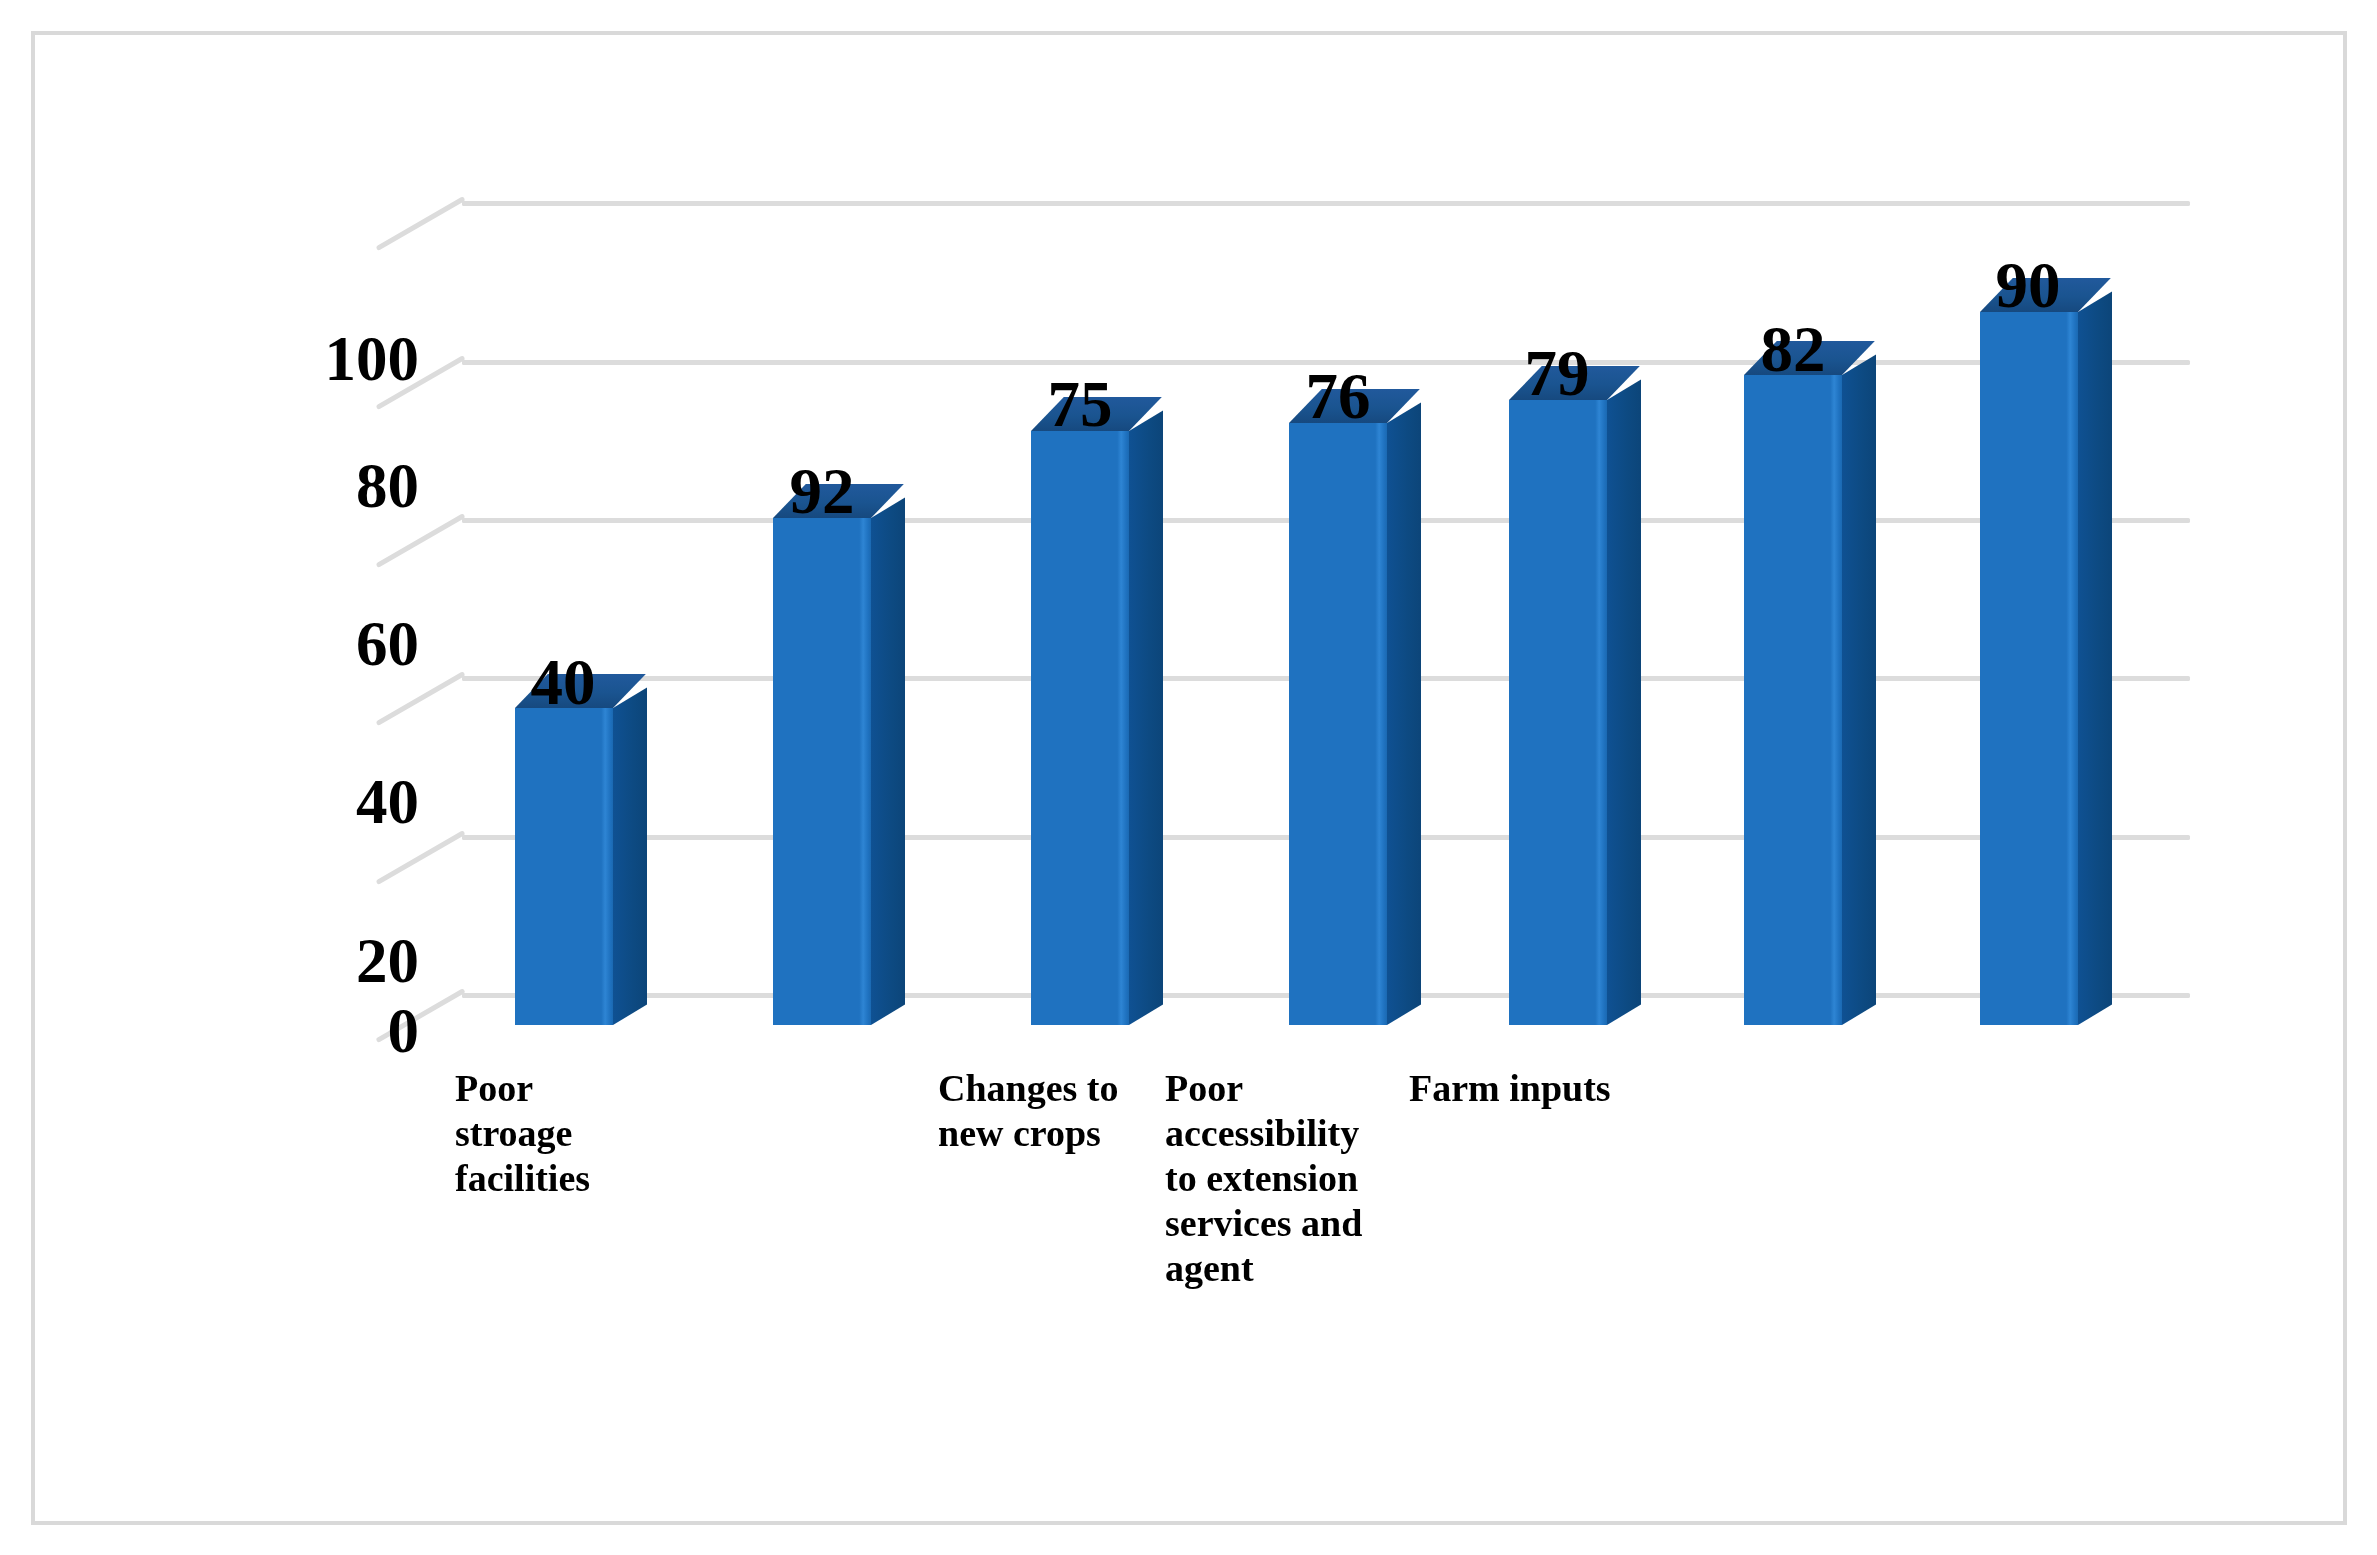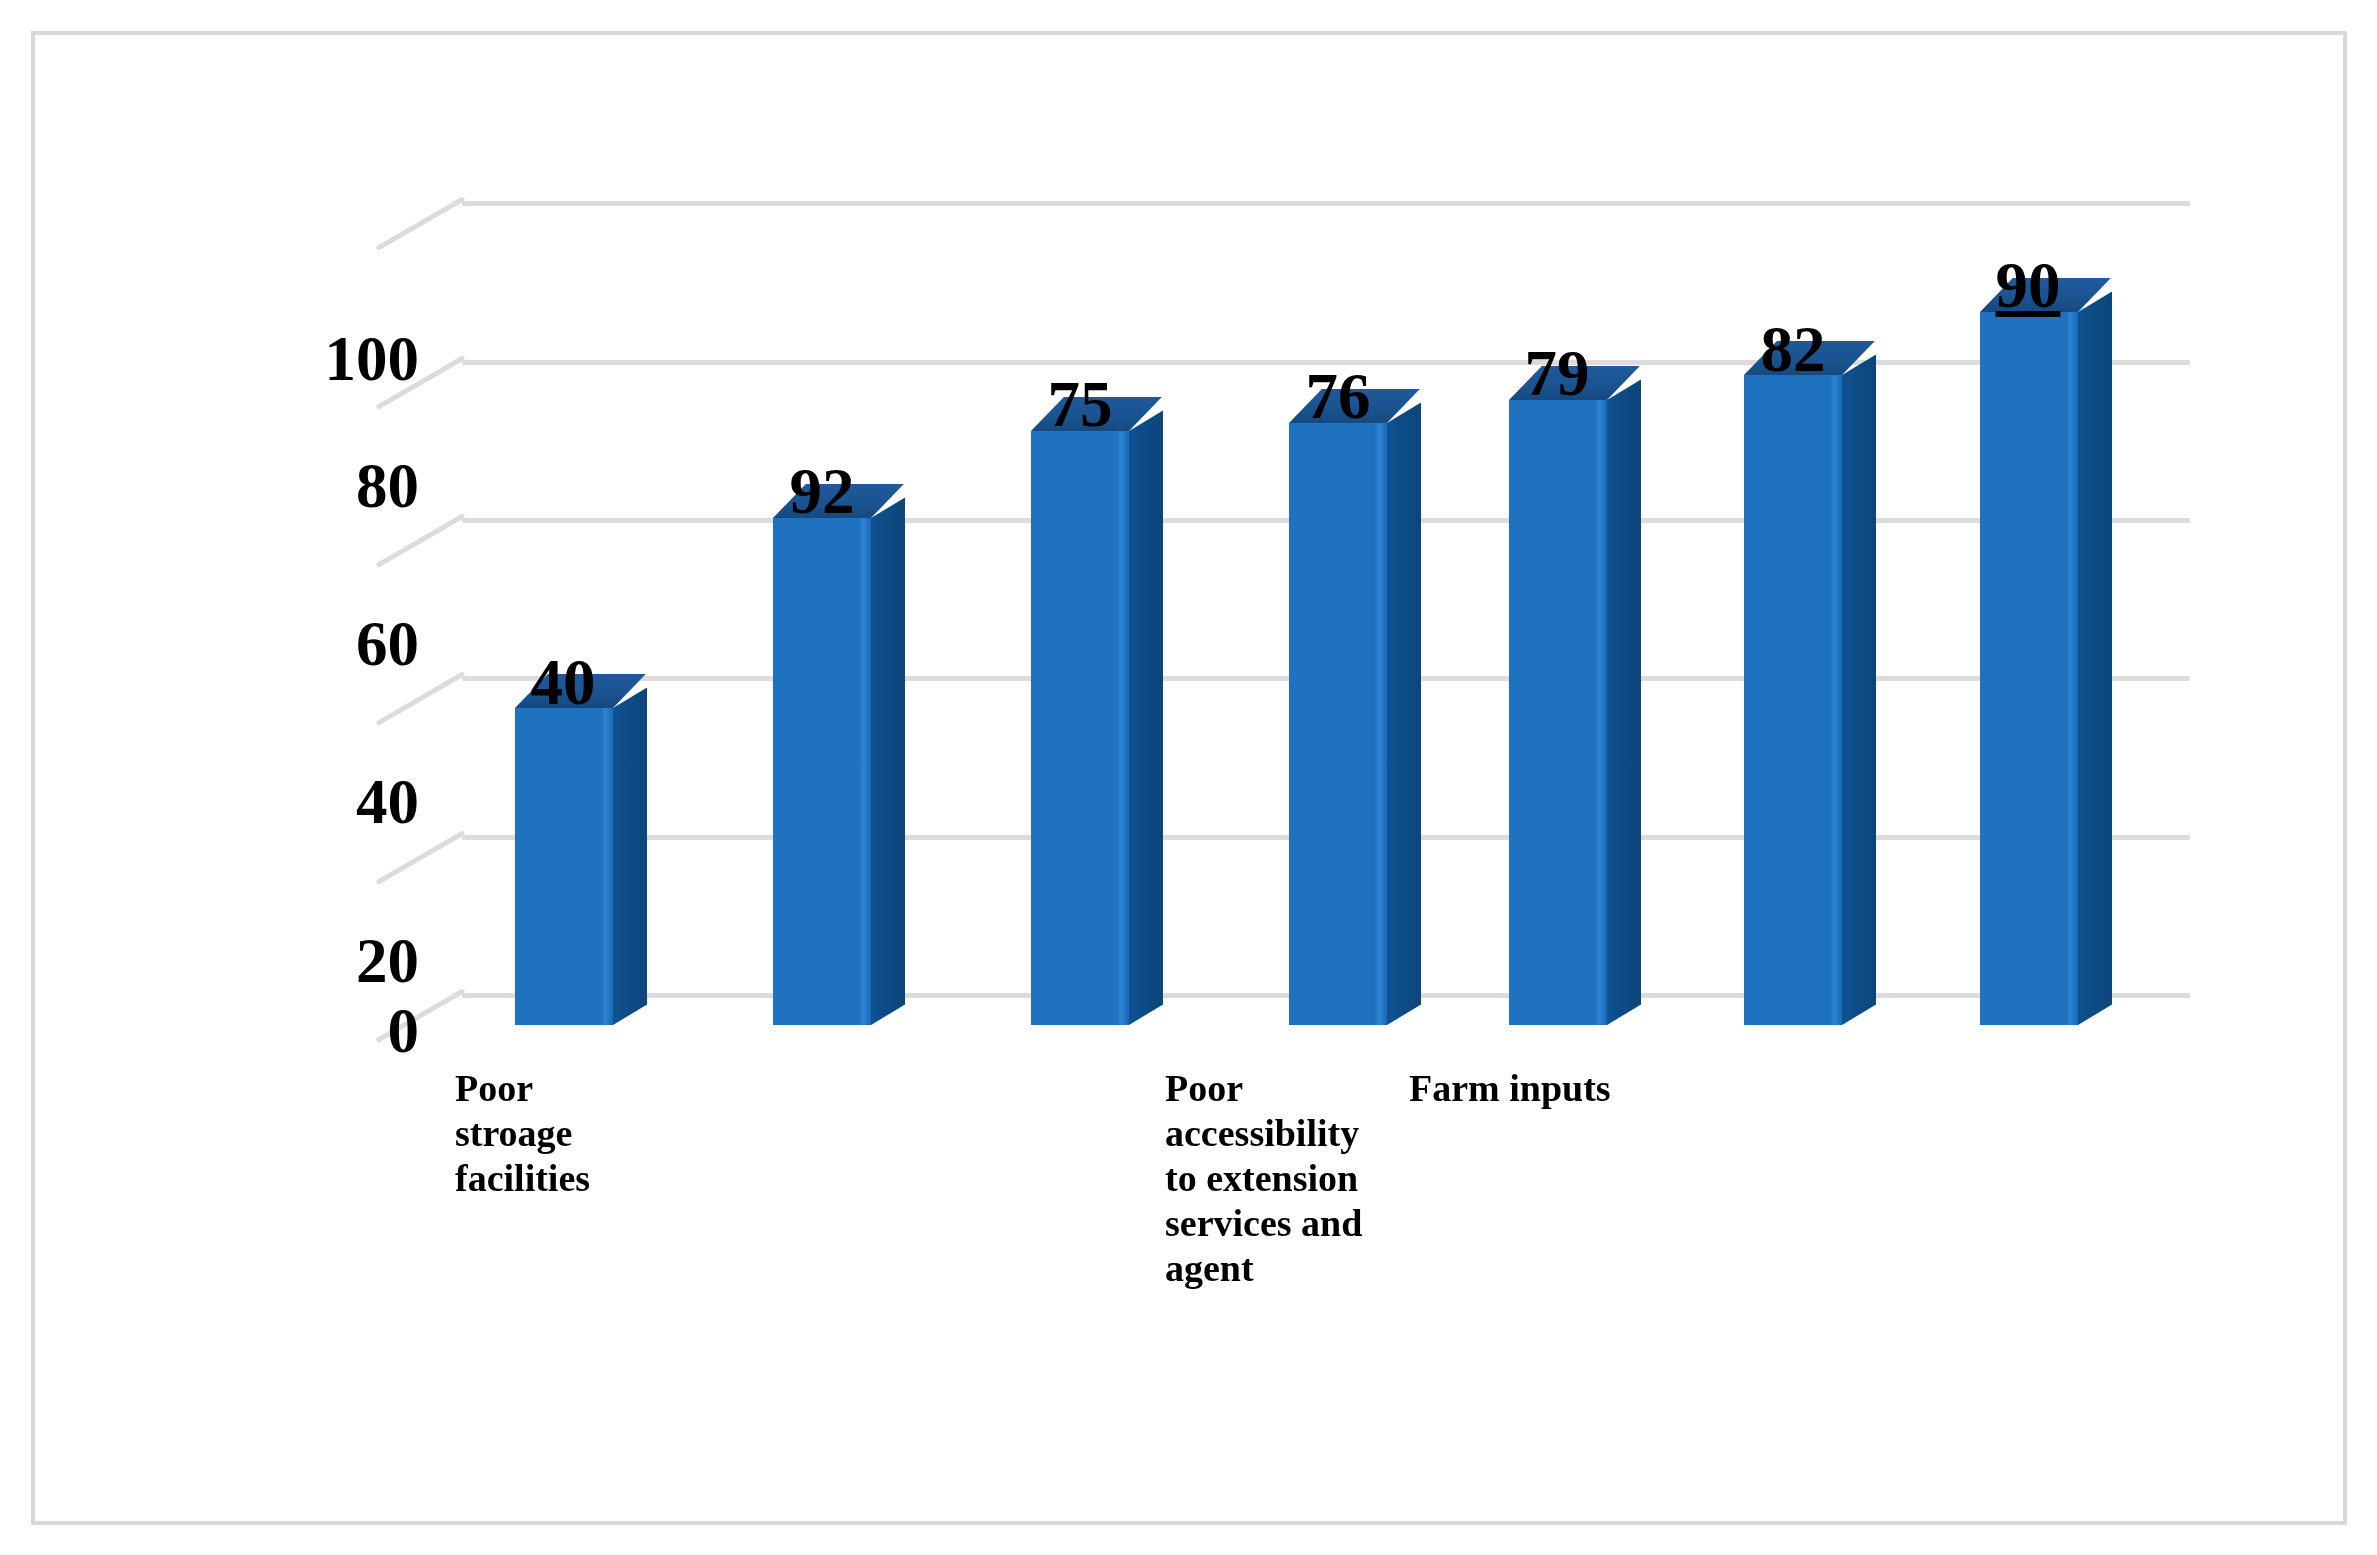--- a/index.html
+++ b/index.html
@@ -260,25 +260,27 @@
       <div class="face-front"></div>
     </div>
   </div>
 
   <div class="value-label" style="left:490px; top:650px; width:146px;">40</div>
   <div class="value-label" style="left:749px; top:459px; width:146px;">92</div>
   <div class="value-label" style="left:1007px; top:372px; width:146px;">75</div>
   <div class="value-label" style="left:1265px; top:364px; width:146px;">76</div>
   <div class="value-label" style="left:1484px; top:341px; width:146px;">79</div>
   <div class="value-label" style="left:1720px; top:317px; width:146px;">82</div>
-  <div class="value-label" style="left:1955px; top:253px; width:146px;text-decoration:underline;">90</div>
+  <div class="value-label" style="left:1955px; top:253px; width:146px;">90</div>
 
   <div class="cat-label" style="left:455px; top:1066px; width:219px;">Poor
 stroage
 facilities</div>
+  <div class="cat-label" style="left:938px; top:1066px; width:260px;">Changes to
+new crops</div>
   <div class="cat-label" style="left:1165px; top:1066px; width:244px;">Poor
 accessibility
 to extension
 services and
 agent</div>
   <div class="cat-label" style="left:1409px; top:1066px; width:244px;">Farm inputs</div>
 
 </div>
 
 

